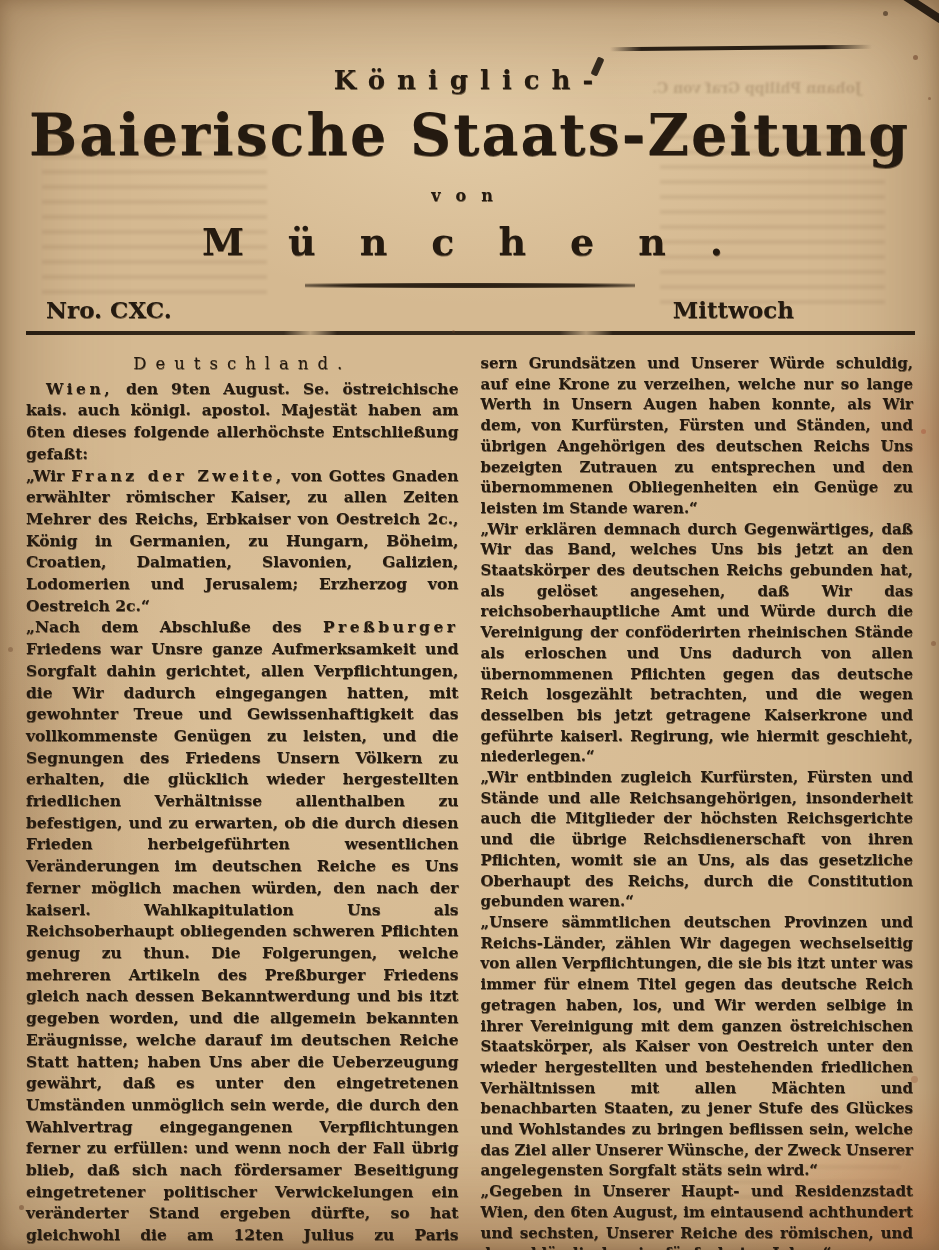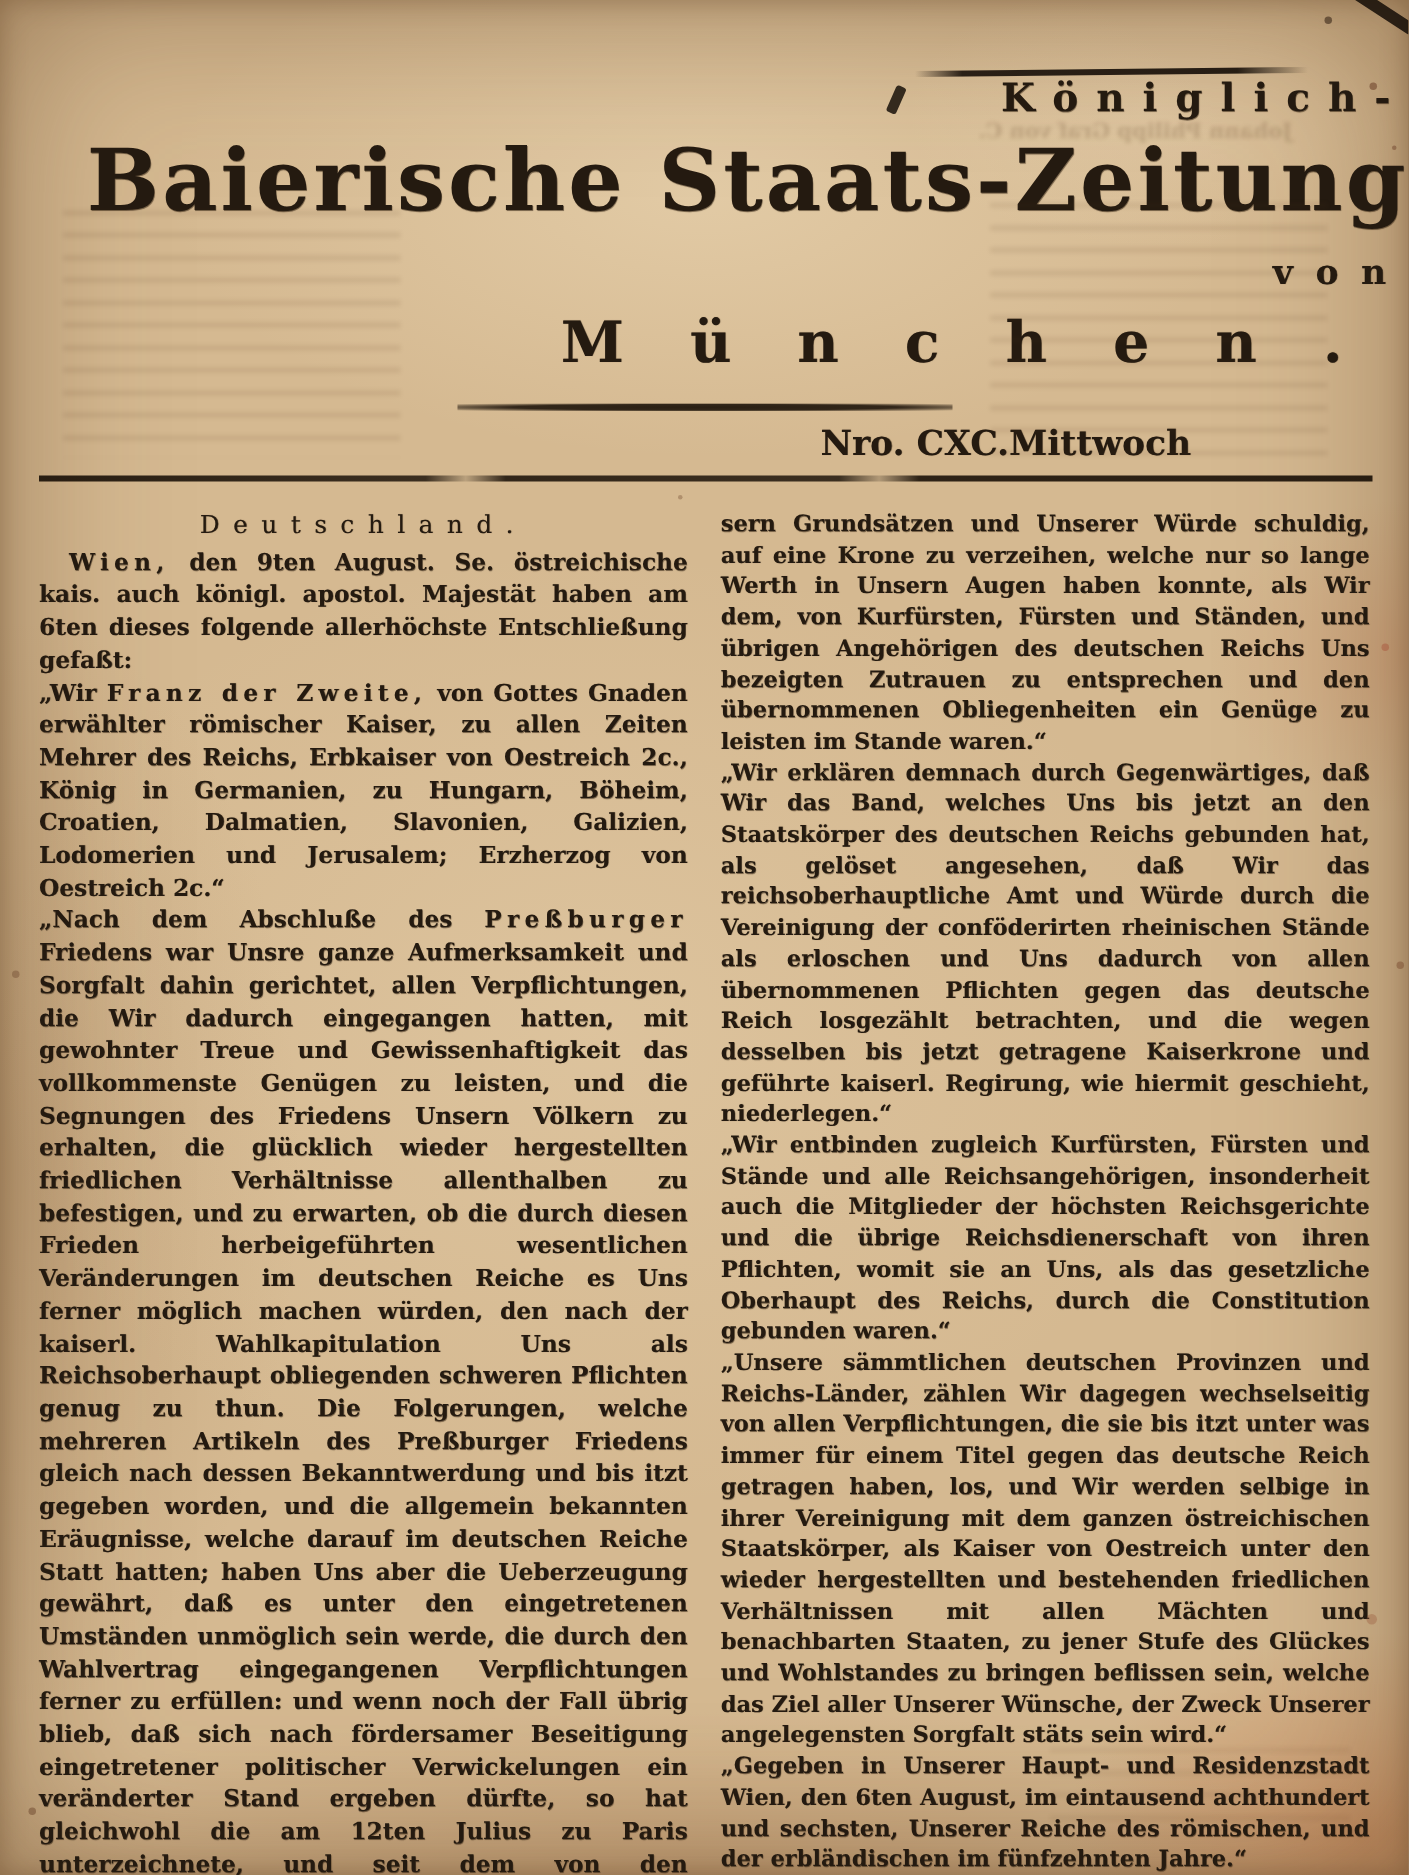--- a/index.html
+++ b/index.html
@@ -18,33 +18,33 @@
       radial-gradient(ellipse 480px 240px at 50% 10%, rgba(242,224,190,0.45), transparent 75%),
       radial-gradient(ellipse 540px 430px at 42% 55%, rgba(238,218,184,0.30), transparent 75%),
       radial-gradient(ellipse 260px 520px at 2% 62%, rgba(148,108,68,0.22), transparent 70%),
       radial-gradient(ellipse 700px 140px at 50% 100%, rgba(176,128,86,0.35), transparent 78%),
       radial-gradient(ellipse 220px 120px at 82% 6%, rgba(232,210,176,0.45), transparent 75%);
     box-shadow: inset 0 0 110px rgba(96,62,30,0.50), inset 0 0 18px rgba(88,56,26,0.38);
   }
   .ink { text-shadow: 0.35px 0.5px 0.45px rgba(38,24,10,0.55); }
 
   
-  .masthead { text-align: right; padding-top: 50px; font-weight: bold; }
+  .masthead { text-align: center; padding-top: 64px; font-weight: bold; }
   .kicker  { font-size: 26px; letter-spacing: 12px; line-height: 32px; }
   .title   { margin: 6px 0 15px 0; font-size: 57px; letter-spacing: 2px; line-height: 66px; font-weight: bold; white-space: nowrap; }
-  .von     { margin-top: 15px; font-size: 23px; letter-spacing: 15px; line-height: 26px; }
+  .von     { margin-top: 15px; font-size: 16px; letter-spacing: 15px; line-height: 26px; }
   .city    { margin-top: 10px; font-size: 38px; letter-spacing: 44px; line-height: 46px; padding-left: 30px; }
   .rule-short {
     width: 330px; height: 5px; margin: 18px auto 0 auto;
     background: radial-gradient(ellipse at center, rgba(32,22,12,0.95) 0%, rgba(32,22,12,0.9) 55%, rgba(32,22,12,0) 96%);
   }
 
   
   .dateline {
-    display: flex; justify-content: flex-end; align-items: baseline;
+    display: flex; justify-content: space-between; align-items: baseline;
     padding: 8px 40px 0 46px; font-weight: bold; font-size: 23px; line-height: 28px;
   }
   .dateline .mid { margin-right: 105px; }
   .rule-full {
     height: 4px; margin: 7px 24px 0 26px;
     background: linear-gradient(90deg,
       rgba(32,22,12,0.95) 0%, rgba(32,22,12,0.85) 29%, rgba(32,22,12,0.15) 32%,
       rgba(32,22,12,0.90) 35%, rgba(32,22,12,0.85) 60%, rgba(32,22,12,0.20) 63%,
       rgba(32,22,12,0.92) 66%, rgba(32,22,12,0.95) 100%);
   }

